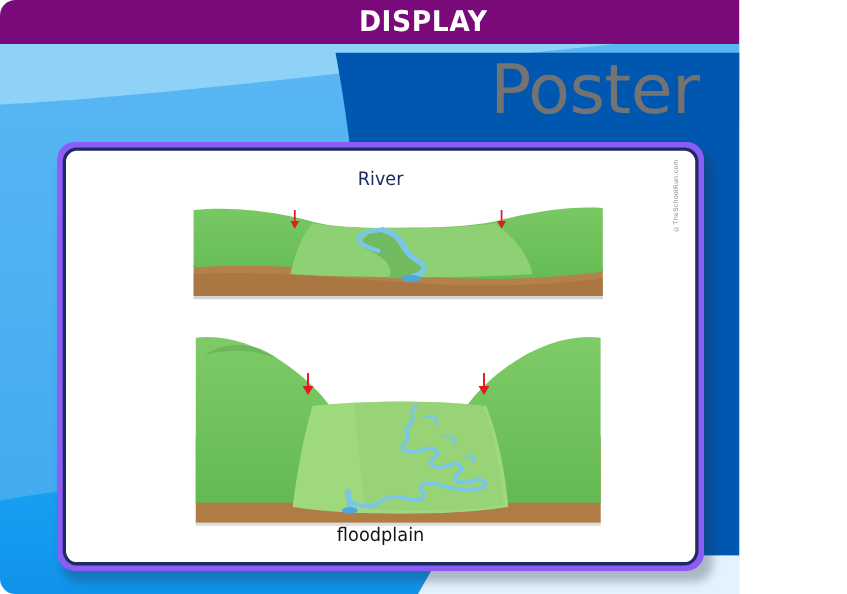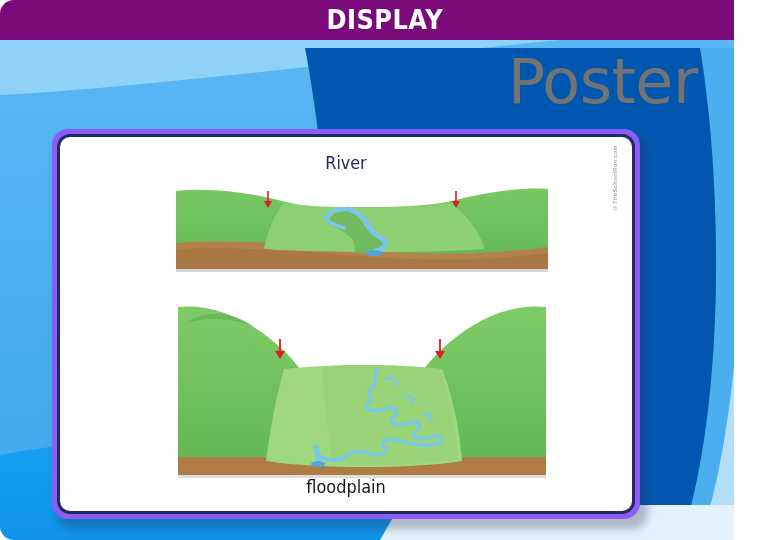--- a/index.html
+++ b/index.html
@@ -2,21 +2,21 @@
 <html><head>
 <meta charset="utf-8">
 <style>
   html, body {
     margin: 0;
     padding: 0;
     background: #ffffff;
   }
   #stage {
     position: relative;
-    width: 734px;
+    width: 672px;
     height: 540px;
     overflow: hidden;
     font-family: "Liberation Sans", sans-serif;
     background: #ffffff;
   }
 
   
   .bg-layer {
     position: absolute;
     inset: 0;

